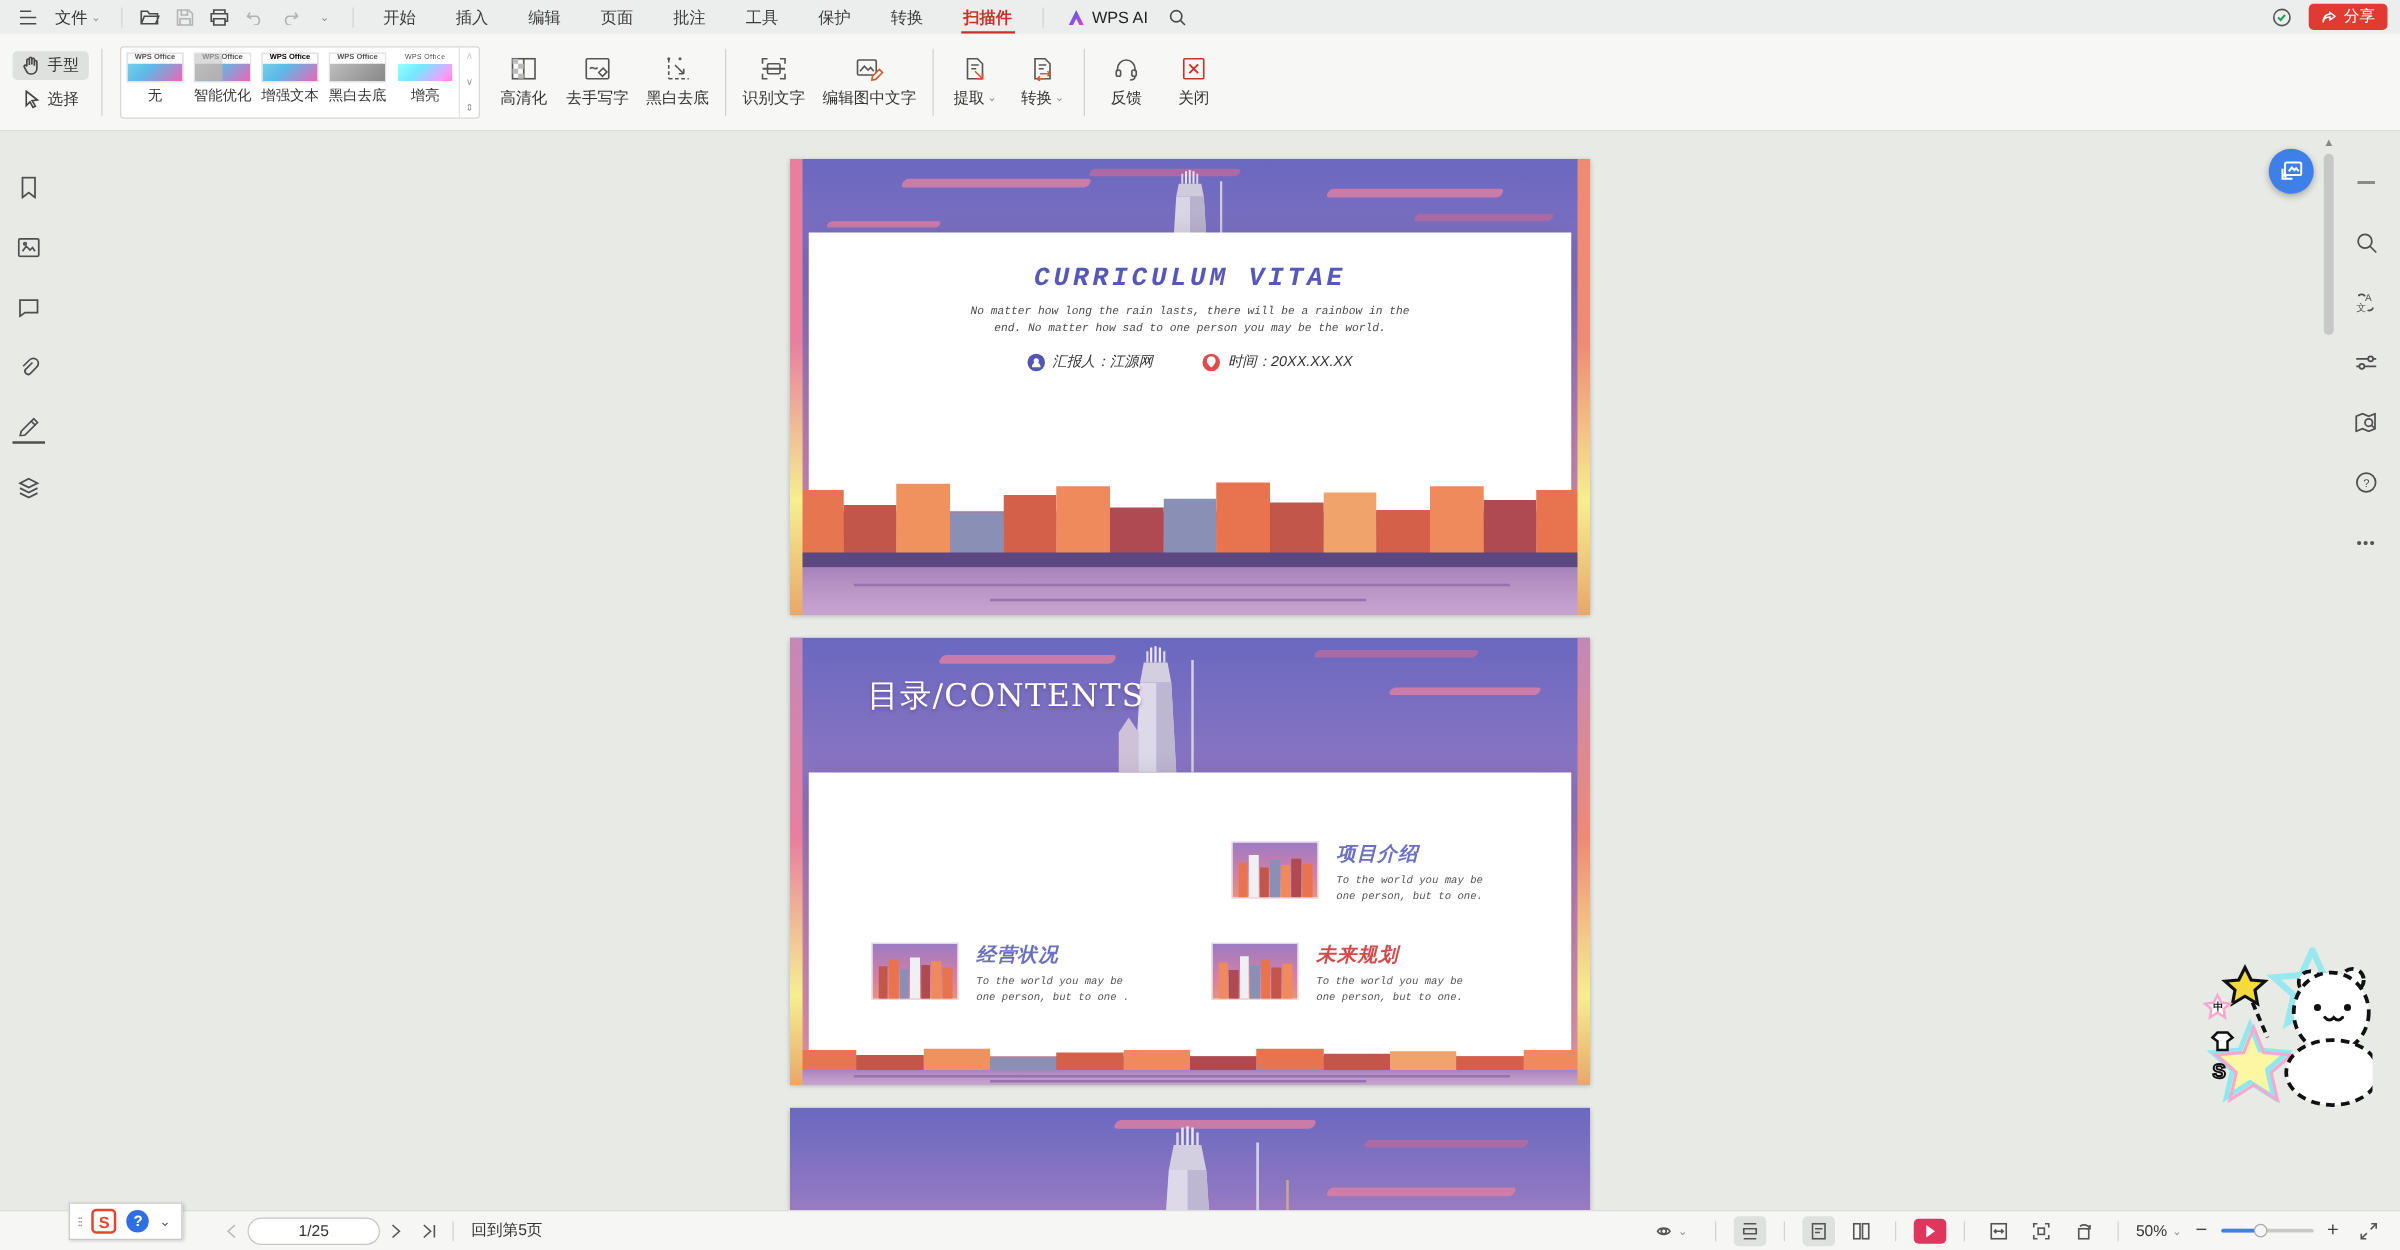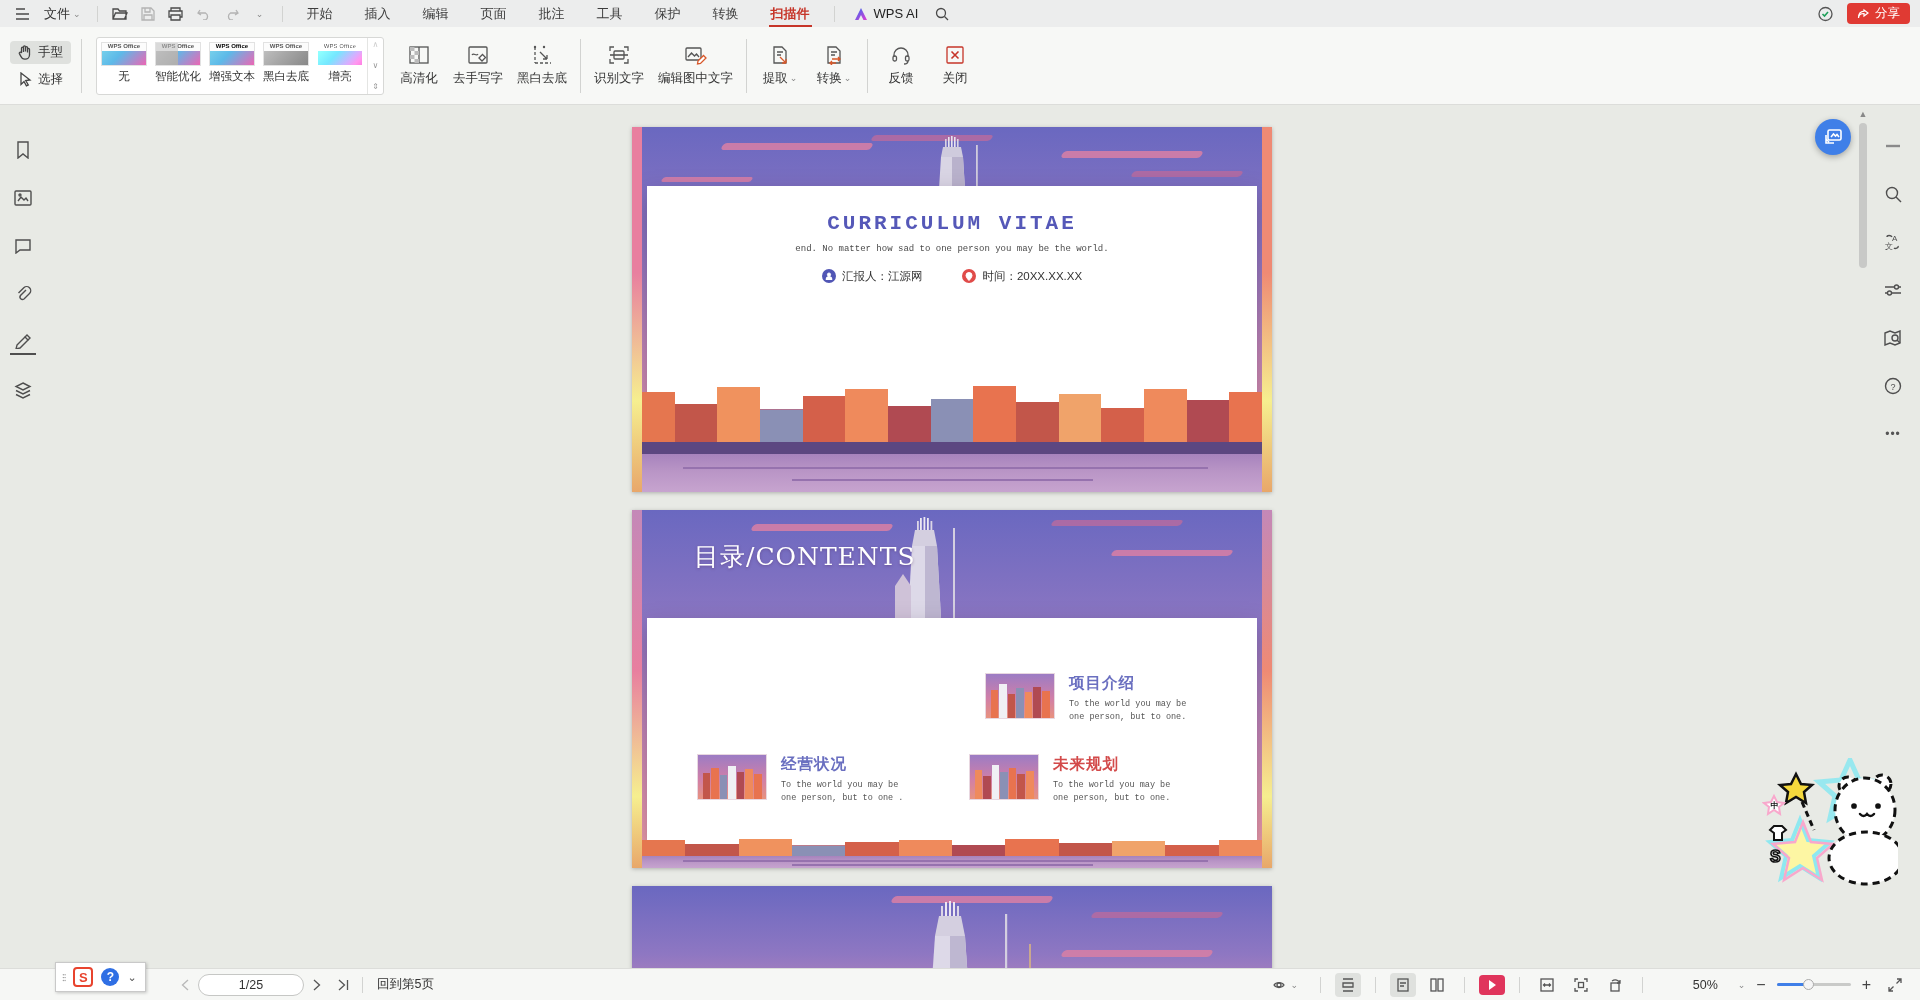--- a/index.html
+++ b/index.html
@@ -82,21 +82,21 @@
   .skyline { position:absolute; left:0; right:0; display:flex; align-items:flex-end; }
   .skyline div { flex:1; }
   .ground { position:absolute; left:0; right:0; background:#5c4781; }
   .water { position:absolute; left:0; right:0;
            background:linear-gradient(180deg,#a783bd 0%,#b995c6 45%,#c7a4cf 100%); }
   .water::before { content:""; position:absolute; left:8%; right:10%; top:35%; height:2px; background:#9672ae; }
   .water::after { content:""; position:absolute; left:25%; right:28%; top:65%; height:2px; background:#9672ae; }
   .edge-strip { position:absolute; top:0; bottom:0; width:10px; }
 
   .slide-card { position:absolute; left:15px; width:610px; background:#fff;
-                box-shadow:0 10px 22px rgba(60,30,60,.35); text-align:center; }
+                box-shadow:0 10px 22px rgba(60,30,60,.35); text-align:center;font-style:italic; }
   .s1-card { top:59px; height:223px; }
   .s1-title-en { margin-top:26px; font-family:"Liberation Mono",monospace; font-weight:bold;
                  font-size:21px; letter-spacing:3px; color:#5558b8; }
   .s1-title-cn { margin-top:4px; font-family:"DejaVu Serif",serif; font-weight:bold;
                  font-size:36px; color:#e15352; letter-spacing:2px; }
   .s1-sub { margin-top:8px; font-family:"Liberation Mono",monospace; font-size:9px; line-height:1.5; color:#4a4a4a; }
   .s1-info { margin-top:12px; display:flex; justify-content:center; gap:40px; font-size:11.5px; color:#333; }
   .s1-info .item { display:flex; align-items:center; gap:6px; }
   .dot-ic { width:14px; height:14px; border-radius:50%; display:flex; align-items:center; justify-content:center; }
   .dot-ic.blue { background:#5156b5; } .dot-ic.red { background:#e04b49; }
@@ -131,21 +131,21 @@
             border-radius:4px; cursor:pointer; color:#555; }
   .sb-ico svg { stroke:#555; fill:none; stroke-width:1.3; }
   .sb-ico.selected { background:#dfe1de; }
   .sb-ico.disabled { color:#b8b8b8; }
   .page-box { width:106px; height:22px; border:1px solid #c6c7c5; border-radius:11px; background:#fff;
               text-align:center; font-size:12.5px; color:#333; outline:none; }
   .back-link { padding:3px 8px; border-radius:4px; cursor:pointer; color:#333; }
   .sb-right { margin-left:auto; display:flex; align-items:center; gap:8px; }
   .play-btn { width:26px; height:20px; border-radius:4px; background:#e0355c; border:none; cursor:pointer;
               display:flex; align-items:center; justify-content:center; }
-  .zoom-pct { display:flex; align-items:center; gap:20px; cursor:pointer;margin-left:36px; }
+  .zoom-pct { display:flex; align-items:center; gap:4px; cursor:pointer; }
   .slider { position:relative; width:74px; height:3px; background:#c9cac8; border-radius:2px; cursor:pointer; }
   .slider .fill { position:absolute; left:0; top:0; bottom:0; width:30px; background:#3f7fe8; border-radius:2px; }
   .slider .knob { position:absolute; left:26px; top:-4px; width:11px; height:11px; border-radius:50%;
                   background:#f5f5f5; border:1px solid #aaa; }
   .zoomsign { font-size:16px; color:#444; cursor:pointer; padding:0 3px; }
 
   
   .helper-widget { position:absolute; left:55px; bottom:8px; height:30px; background:#fff;
                    border:1px solid #c9c9c9; display:flex; align-items:center; gap:8px; padding:0 8px 0 6px;
                    box-shadow:1px 1px 3px rgba(0,0,0,.2); z-index:30; }
@@ -511,20 +511,21 @@
           <polygon points="26,12 44,12 46,22 24,22" fill="#cfcbdd"></polygon>
           <polygon points="24,22 46,22 49,70 21,70" fill="#d9d5e4"></polygon>
           <polygon points="35,22 46,22 49,70 35,70" fill="#b9b2cc"></polygon>
           <rect x="59" y="10" width="1.8" height="60" fill="#cfcbdd"></rect>
         </g>
       </svg>
 
       <div class="slide-card s1-card">
         <div class="s1-title-en">CURRICULUM VITAE</div>
         <div class="s1-sub">
+          <div>No matter how long the rain lasts, there will be a rainbow in the</div>
           <div>end. No matter how sad to one person you may be the world.</div>
         </div>
         <div class="s1-info">
           <span class="item">
             <span class="dot-ic blue">
               <svg width="8" height="8" viewBox="0 0 8 8">
                   <circle cx="4" cy="2.6" r="1.6"></circle>
                   <path d="M1 7.5a3 3 0 0 1 6 0z"></path>
                 </svg>
             </span>

